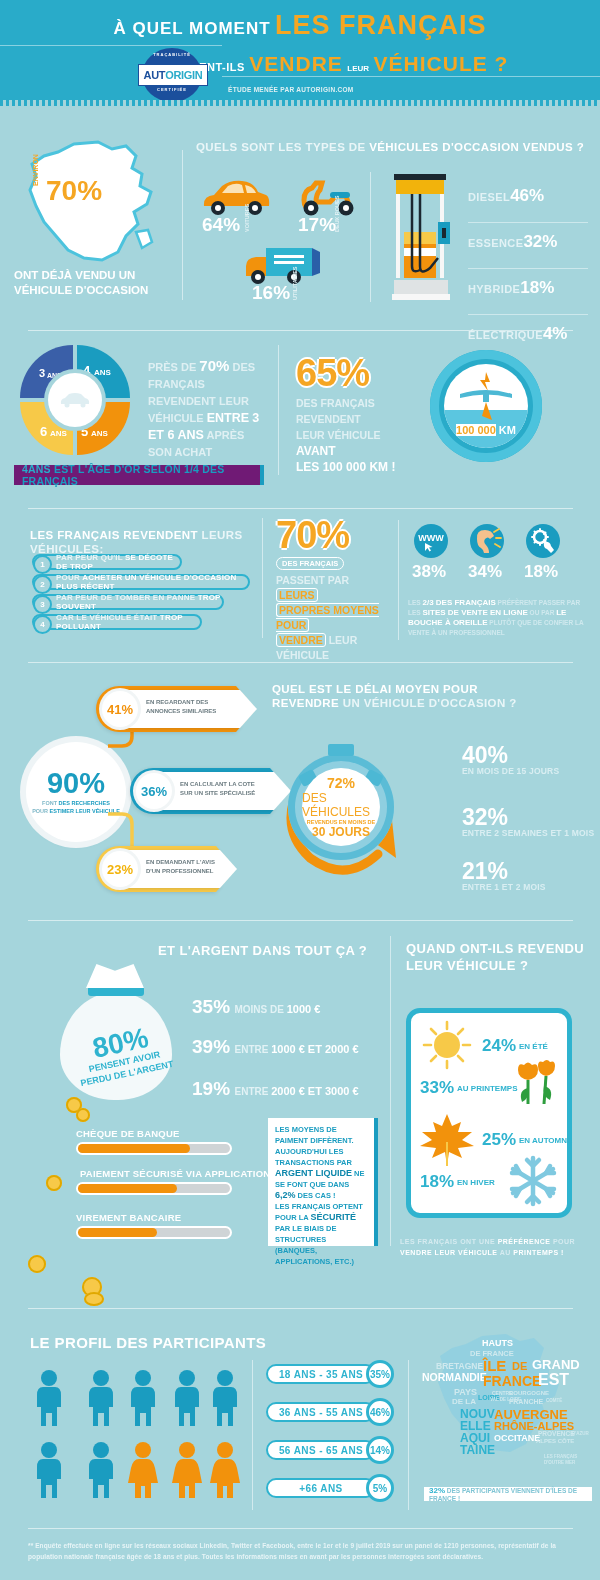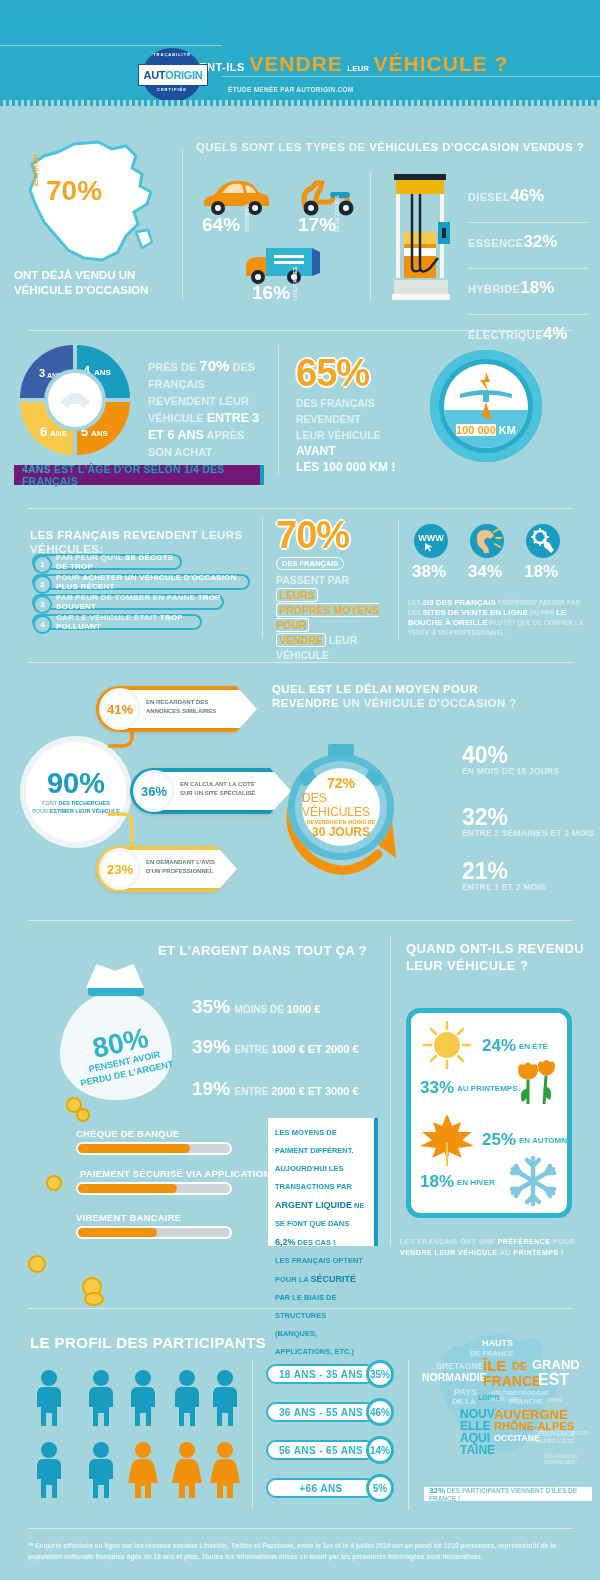--- a/index.html
+++ b/index.html
@@ -142,21 +142,21 @@
   .mrow{position:absolute;}
   .mrow .n{font-size:19px;font-weight:bold;color:#fff;}
   .mrow .l{font-size:10px;font-weight:bold;color:#e2f2f5;}
   .mrow .l b{color:#fff;font-size:11px;}
   .paylbl{position:absolute;font-size:9.5px;font-weight:bold;color:#fff;letter-spacing:.2px;}
   .bar{position:absolute;height:13px;border-radius:7px;background:#cfd4d6;border:2px solid #fff;box-sizing:border-box;}
   .bar i{position:absolute;left:0;top:0;bottom:0;border-radius:7px;background:#f2920c;display:block;}
   .coin{position:absolute;border-radius:50%;background:#f7c948;box-shadow:inset 0 0 0 2px #e0a800;}
   .callout{position:absolute;left:268px;top:1118px;width:110px;height:128px;background:#fff;
      border-right:4px solid #1a9cc0;box-sizing:border-box;padding:6px 7px;}
-  .callout p{margin:0;font-size:7.5px;line-height:18px;font-weight:bold;color:#1a9cc0;}
+  .callout p{margin:0;font-size:7.5px;line-height:11px;font-weight:bold;color:#1a9cc0;}
   .callout p b{font-size:9px;color:#0e87ab;}
   
   .seasonbox{position:absolute;left:406px;top:1008px;width:166px;height:210px;background:#fff;
      border:5px solid #2fb3cf;border-radius:14px;box-sizing:border-box;}
   .srow{position:absolute;display:flex;align-items:center;}
   .srow .n{font-size:17px;font-weight:bold;color:#2fb3cf;}
   .srow .l{font-size:8px;font-weight:bold;color:#2fb3cf;margin-left:3px;}
   .seasonnote{position:absolute;left:400px;top:1236px;width:190px;font-size:7px;line-height:11px;
      font-weight:bold;color:#d5ebf0;letter-spacing:.5px;}
   .seasonnote b{color:#fff;}
@@ -179,20 +179,24 @@
   .footnote{position:absolute;left:28px;top:1540px;width:545px;font-size:6.5px;line-height:11px;
      color:#e8f5f7;font-weight:bold;letter-spacing:.1px;}
 </style>
 </head>
 <body>
 
 <div class="header">
   <div class="rule" style="left:0;top:45px;width:222px;"></div>
   <div class="rule" style="left:222px;top:76px;width:378px;"></div>
 
+  <div class="h-title1">
+    <span class="small">À QUEL MOMENT</span>
+    <span class="big">LES FRANÇAIS</span>
+  </div>
 
   <div class="h-title2">
     <span class="s">PRÉFÈRENT-ILS</span>
     <span class="b">VENDRE</span>
     <span class="tiny">LEUR</span>
     <span class="b">VÉHICULE ?</span>
   </div>
 
   <div class="logo">
     <div class="ring"></div>

